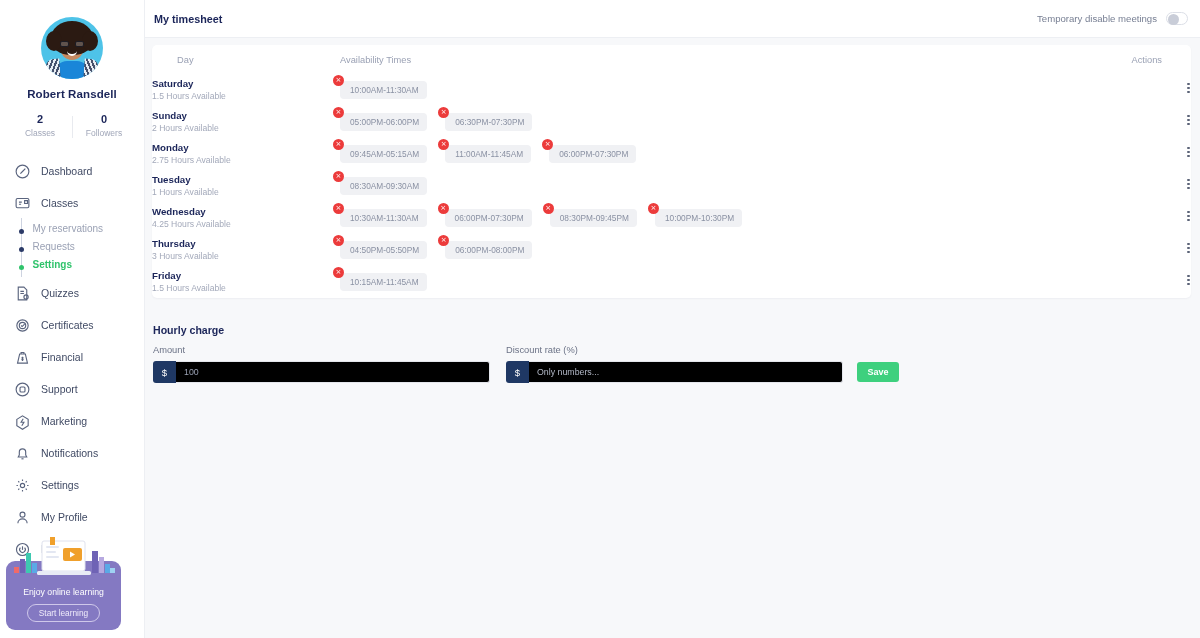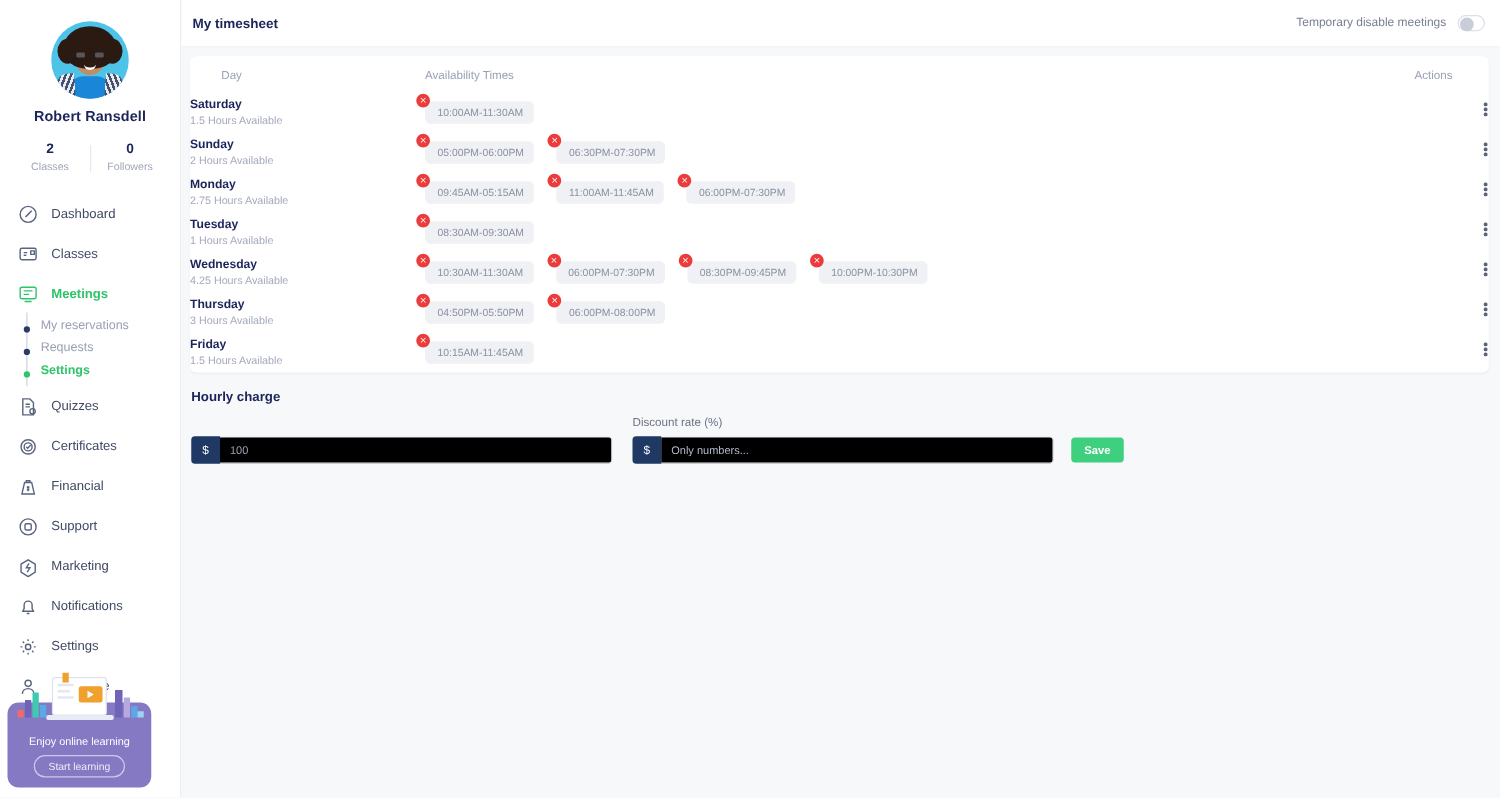--- a/index.html
+++ b/index.html
@@ -110,21 +110,21 @@
   .toggle {
     width:22px; height:13px; border-radius:8px; background:#ffffff;
     border:1px solid #dcdfe7; position:relative; cursor:pointer;
   }
   .toggle .knob {
     position:absolute; left:1px; top:1px; width:11px; height:11px;
     border-radius:50%; background:#c9cdd8;
   }
 
   .card {
-    background:#ffffff; border-radius:5px; margin:7px 9px 0 7px;
+    background:#ffffff; border-radius:5px; margin:7px 9px 12px 7px;
     box-shadow:0 1px 2px rgba(20,30,60,.045);
   }
   .tbl { width:100%; border-collapse:collapse; }
   .tbl th {
     text-align:left; font-size:9.3px; font-weight:normal; color:#9aa1b4;
     padding:10px 0 9px 0;
   }
   .th-day { width:188px; padding-left:25px !important; }
   .th-times { width:auto; }
   .th-actions { text-align:right !important; padding-right:29px !important; }
@@ -230,30 +230,20 @@
         <span class="ico">
           <svg viewBox="0 0 24 24" fill="none" stroke="currentColor" stroke-width="1.6">
             <rect x="3" y="5" width="18" height="13" rx="2"></rect>
               <path d="M7 10h4M7 13h3"></path>
               <path d="M15 8h4v4h-4z"></path>
           </svg>
         </span>
         <span>Classes</span>
       </div>
 
-      <div class="nav-item active">
-        <span class="ico">
-          <svg viewBox="0 0 24 24" fill="none" stroke="currentColor" stroke-width="1.6">
-            <rect x="3" y="4" width="18" height="13" rx="2"></rect>
-              <path d="M7 8h10M7 12h6"></path>
-              <path d="M8 20h8"></path>
-          </svg>
-        </span>
-        <span>Meetings</span>
-      </div>
 
       <div class="submenu">
         <div class="sub-item">
           <span class="sub-dot"></span>
           <span>My reservations</span>
         </div>
         <div class="sub-item">
           <span class="sub-dot"></span>
           <span>Requests</span>
         </div>
@@ -502,20 +492,21 @@
           </tbody>
       </table>
     </div>
 
     <div class="section-title">Hourly charge</div>
 
     <div class="charge-card">
       <div class="charge-row">
 
         <div class="field amount-field">
+          <div class="field-label">Amount</div>
           <div class="input-group">
             <span class="prefix">$</span>
             <input class="inp" type="text" value="100" style="">
           </div>
         </div>
 
         <div class="field discount-field">
           <div class="field-label">Discount rate (%)</div>
           <div class="input-group">
             <span class="prefix">$</span>

